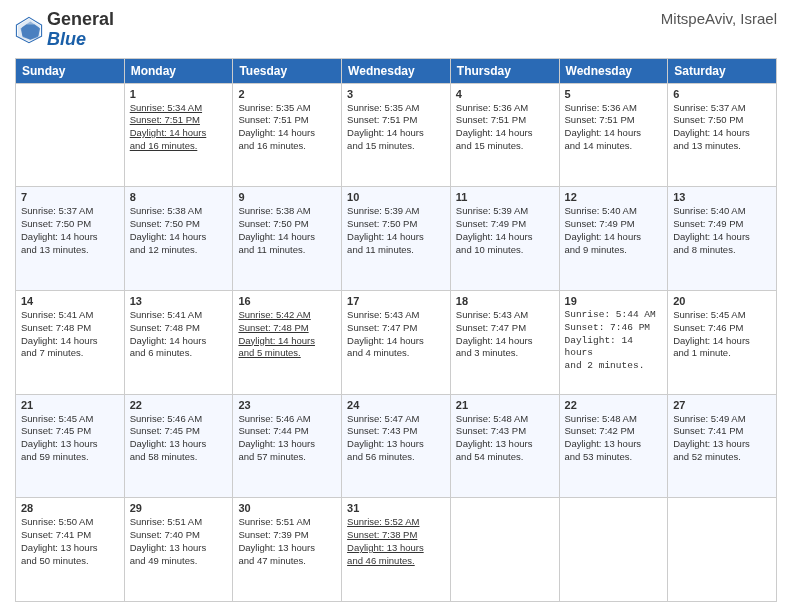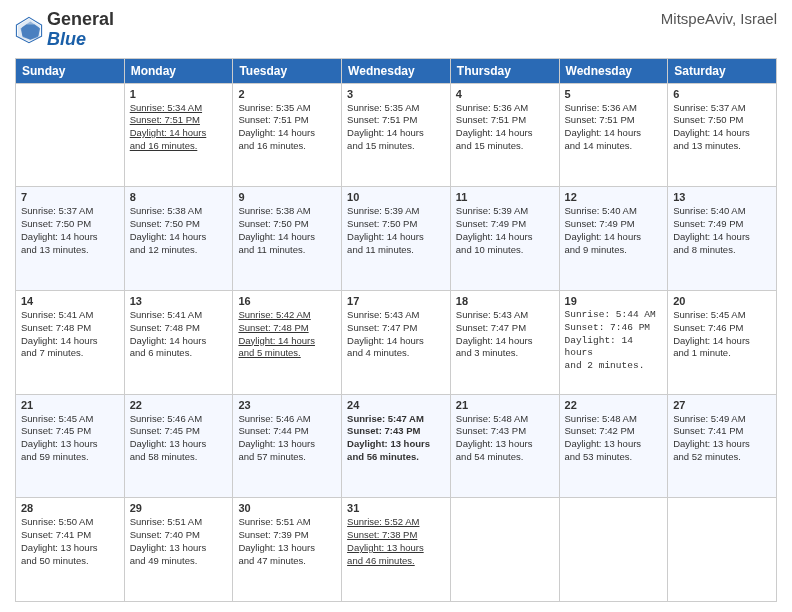--- a/index.html
+++ b/index.html
@@ -289,21 +289,21 @@
           </td>
           <td>
             <span class="day-num">23</span>
             <div class="cell-content" style="white-space: pre-line;">Sunrise: 5:46 AM
 Sunset: 7:44 PM
 Daylight: 13 hours
 and 57 minutes.</div>
           </td>
           <td>
             <span class="day-num">24</span>
-            <div class="cell-content" style="white-space: pre-line; font-weight: bold;">Sunrise: 5:47 AM
+            <div class="cell-content" style="white-space: pre-line;">Sunrise: 5:47 AM
 Sunset: 7:43 PM
 Daylight: 13 hours
 and 56 minutes.</div>
           </td>
           <td>
             <span class="day-num">21</span>
             <div class="cell-content" style="white-space: pre-line;">Sunrise: 5:48 AM
 Sunset: 7:43 PM
 Daylight: 13 hours
 and 54 minutes.</div>

